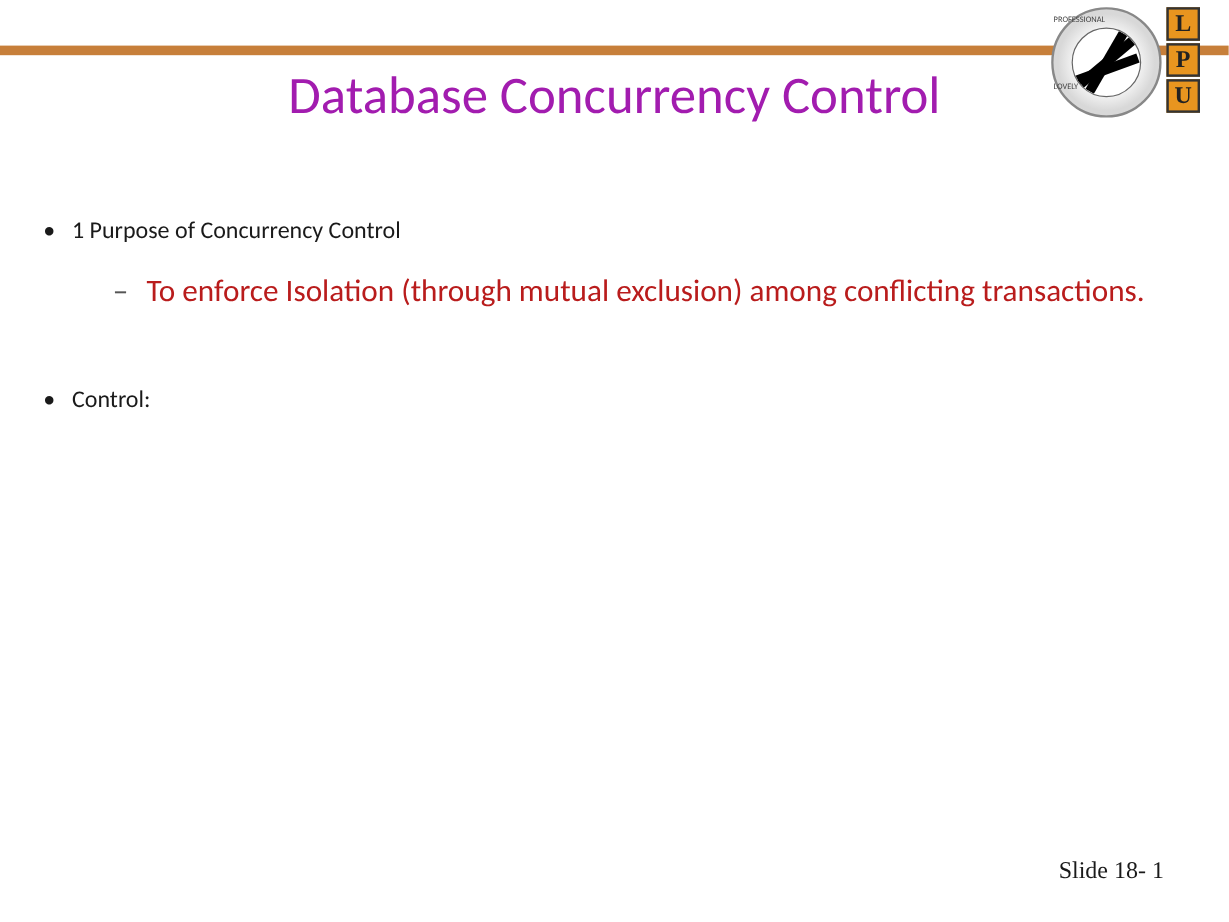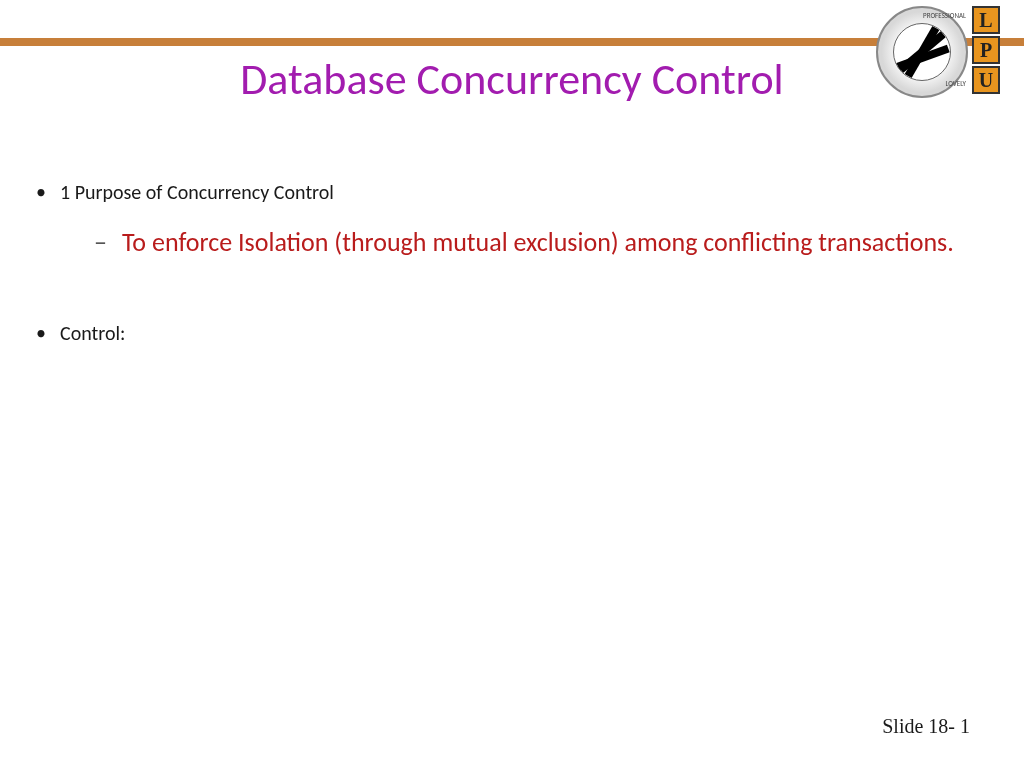--- a/index.html
+++ b/index.html
@@ -61,25 +61,25 @@
       left: 0;
       transform-origin: center;
     }
     .seal-stripe.s1 { transform: translateY(-50%) rotate(-60deg); }
     .seal-stripe.s2 { transform: translateY(-50%) rotate(-40deg); }
     .seal-stripe.s3 { transform: translateY(-50%) rotate(-20deg); top: 60%; }
     .seal-text {
       position: absolute;
       font-size: 7px;
       color: #444;
-      text-align: right;
+      text-align: left;
       width: 100%;
     }
     .seal-text.top { top: 3px; }
-    .seal-text.bottom { bottom: 8px; }
+    .seal-text.bottom { bottom: 20px; }
     .lpu-boxes {
       display: flex;
       flex-direction: column;
       gap: 2px;
     }
     .lpu-box {
       width: 28px;
       height: 28px;
       background: #e8951f;
       border: 2px solid #333;

